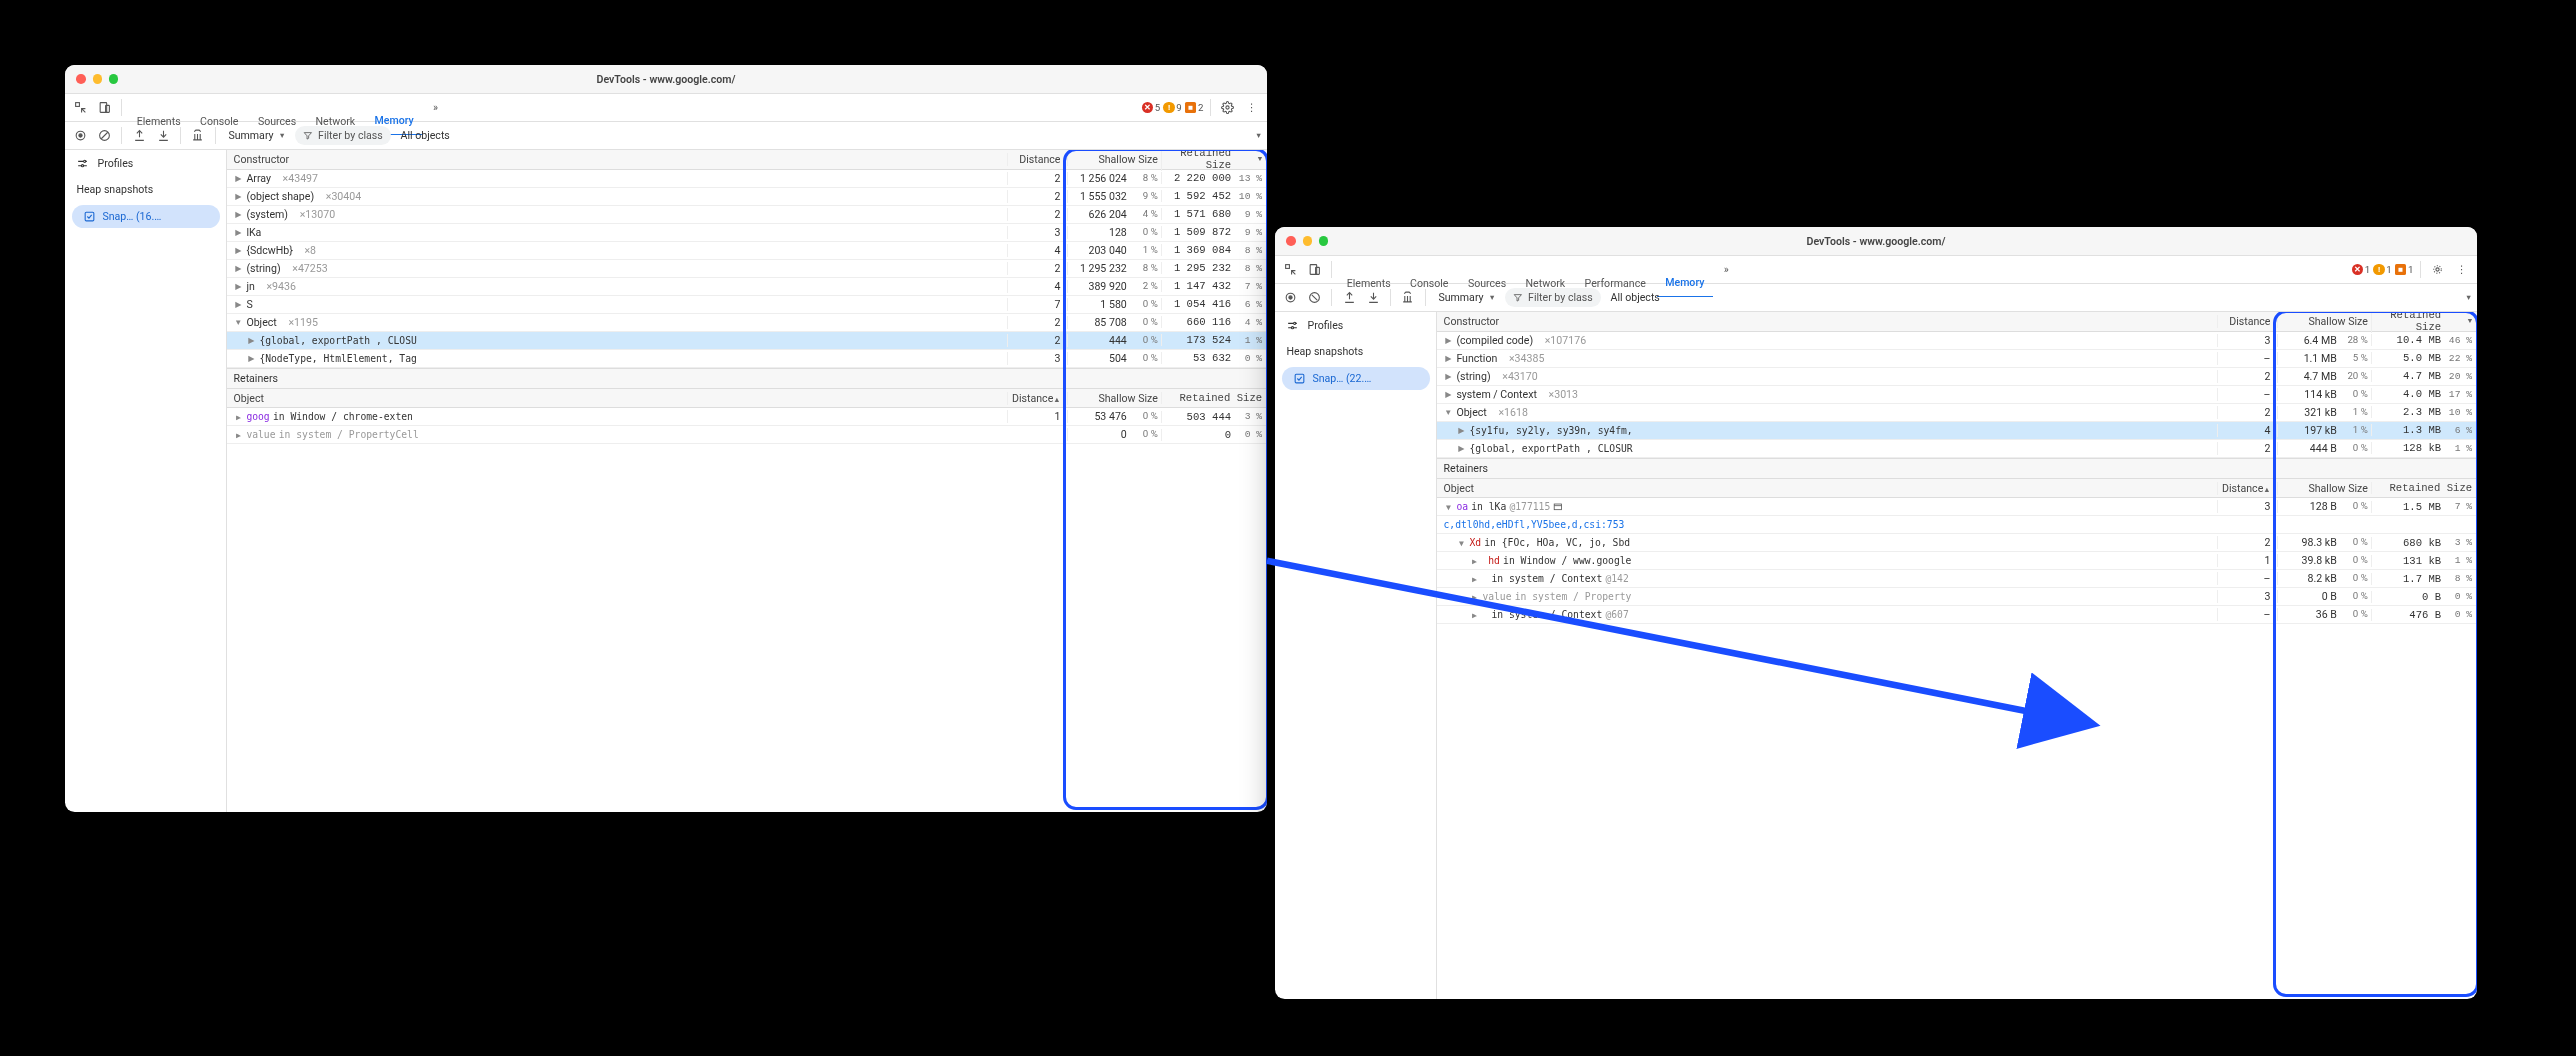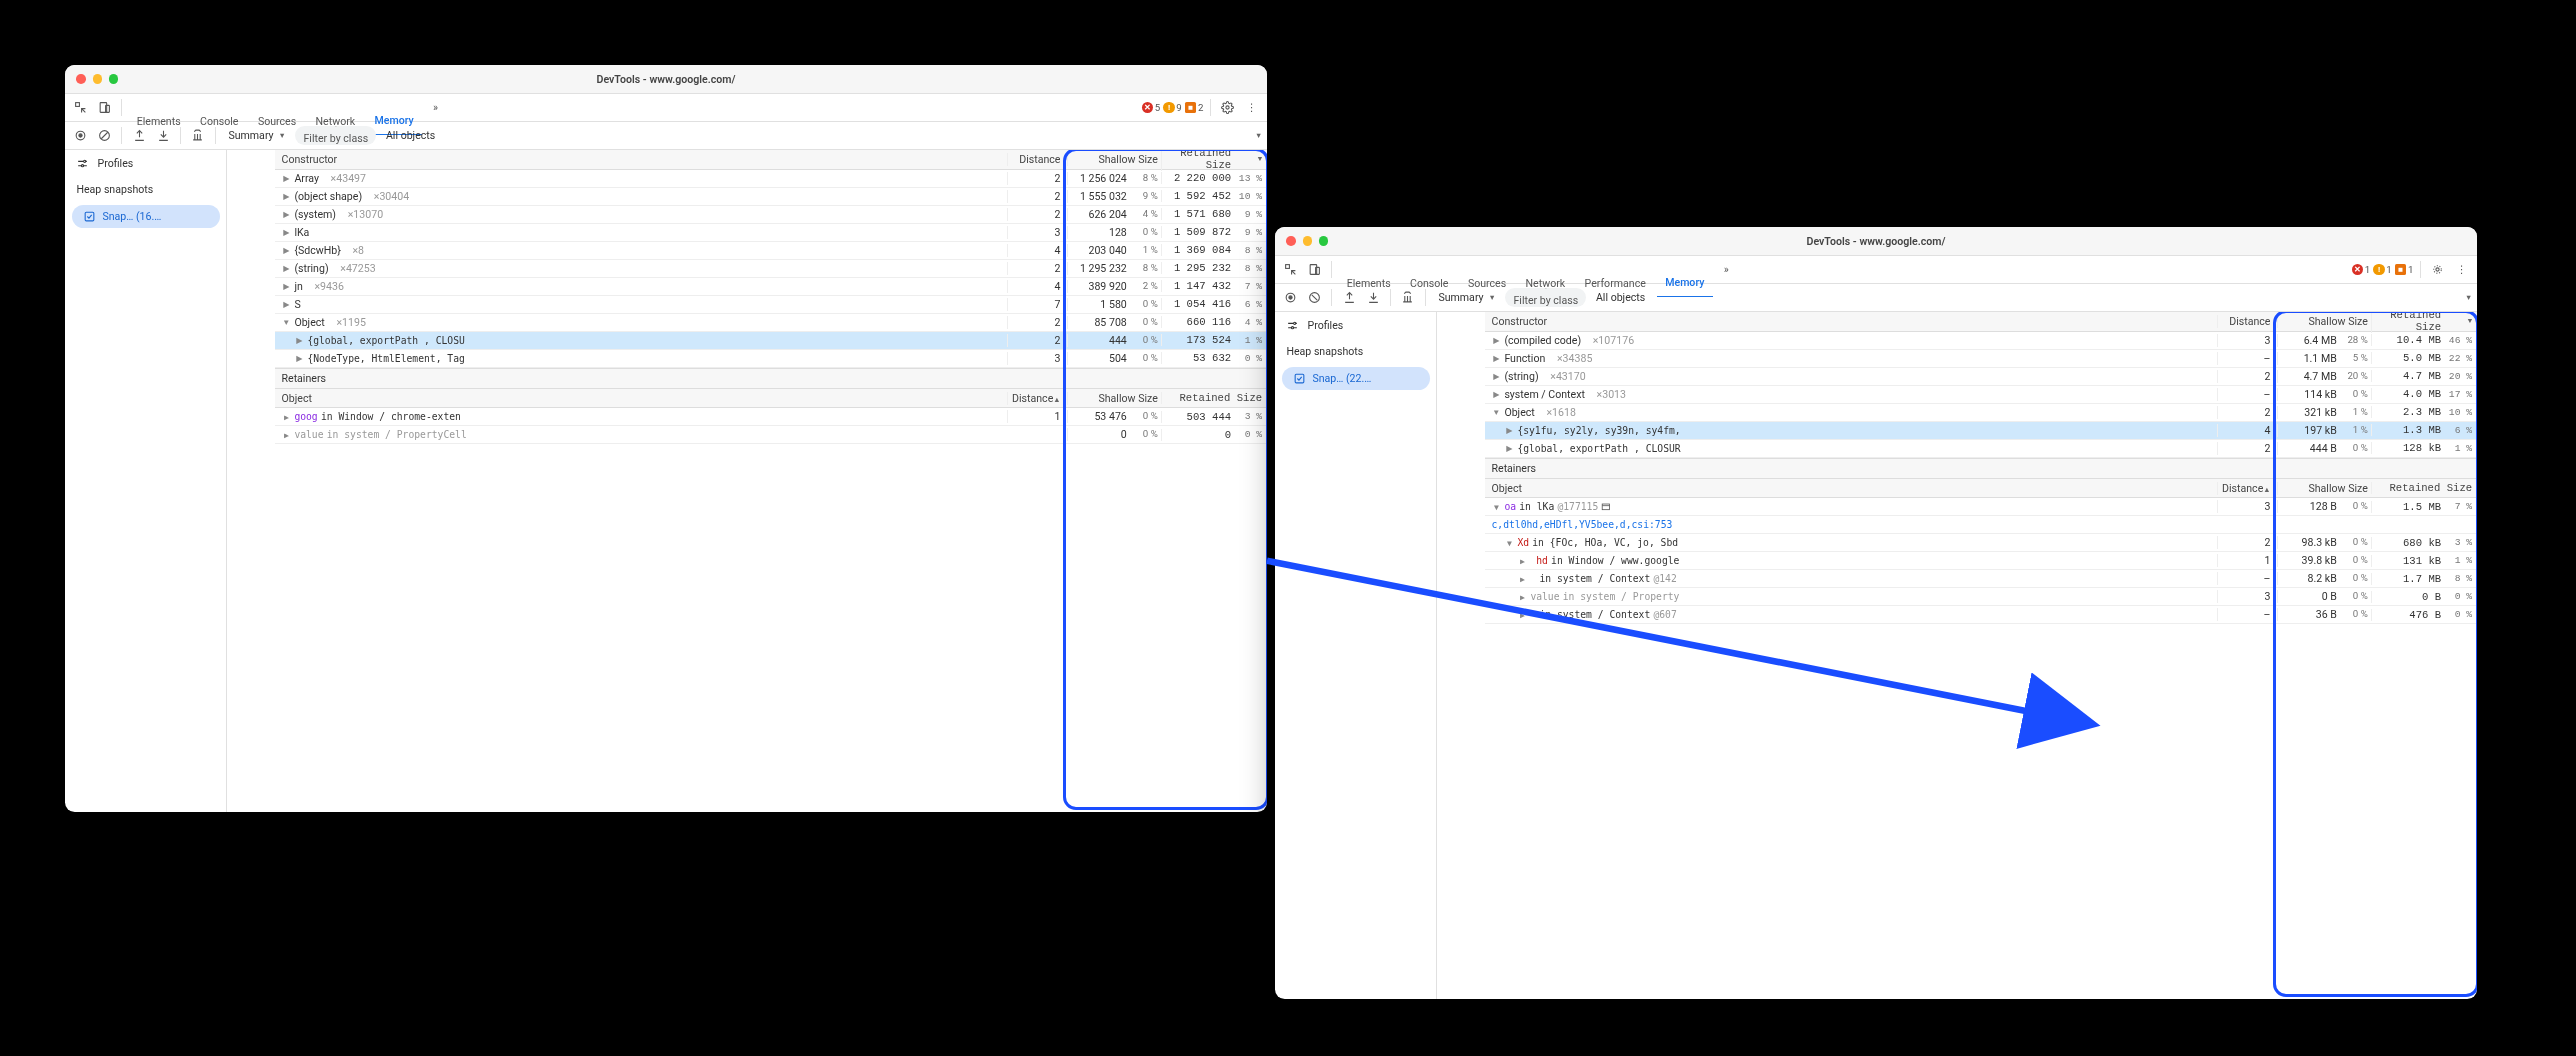--- a/index.html
+++ b/index.html
@@ -81,21 +81,20 @@
     display: flex; align-items: center; gap: 4.9px;
     padding: 0 6.5px; height: 21px;
     cursor: pointer;
   }
   .filterchip {
     display: flex; align-items: center; gap: 4.9px;
     padding: 0 8.1px; height: 19.5px;
     border-radius: 9.7px;
     background: #f1f3f4;
     color: #555;
-    flex-direction: column;
   }
   .body {
     flex: 1;
     display: flex;
     overflow: hidden;
   }
   .sidebar {
     width: 162px;
     border-right: 0.8px solid #e0e0e0;
     display: flex;
@@ -115,21 +114,20 @@
     border-radius: 11.4px;
     margin: 3.2px 6.5px;
     color: #1967d2;
   }
   .main {
     flex: 1;
     display: flex;
     flex-direction: column;
     overflow: hidden;
     position: relative;
-    margin-left: 48px;
   }
   .grid-head, .grid-row, .ret-head, .ret-row {
     display: flex;
     align-items: center;
     border-bottom: 0.8px solid #eee;
     font-size: 10.6px;
     height: 18px;
   }
   .grid-head, .ret-head {
     background: #f7f7f7;

